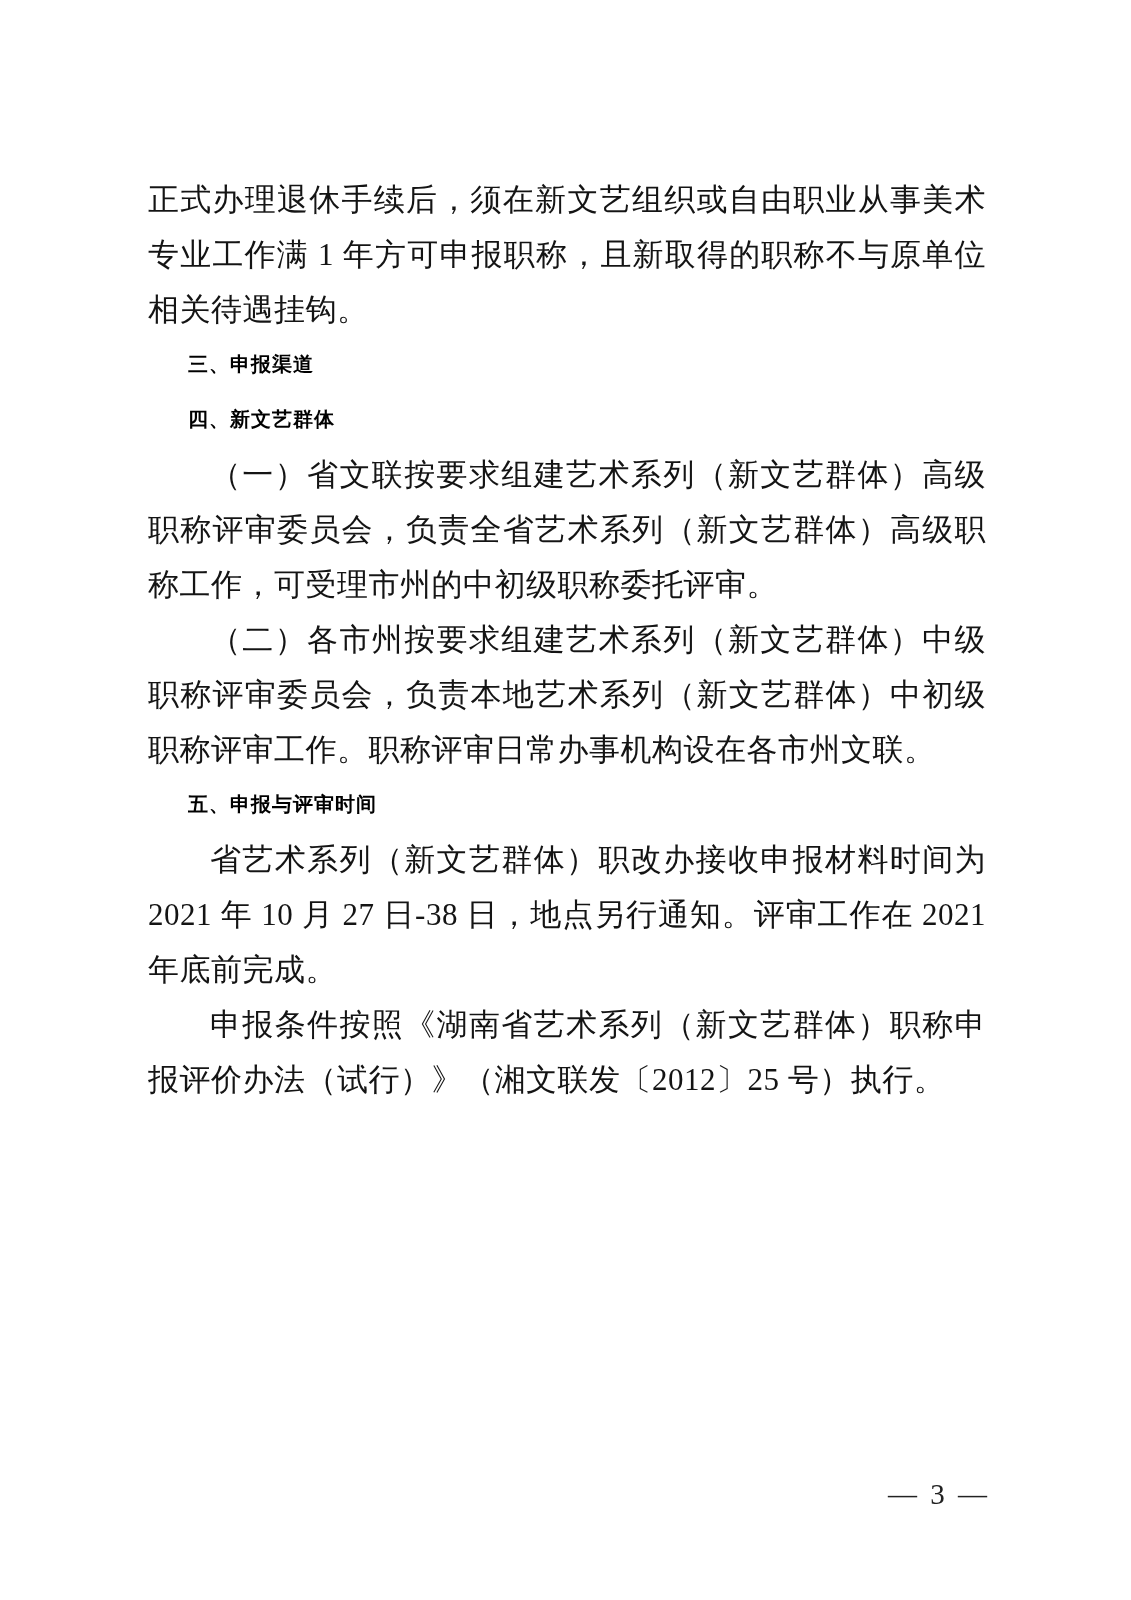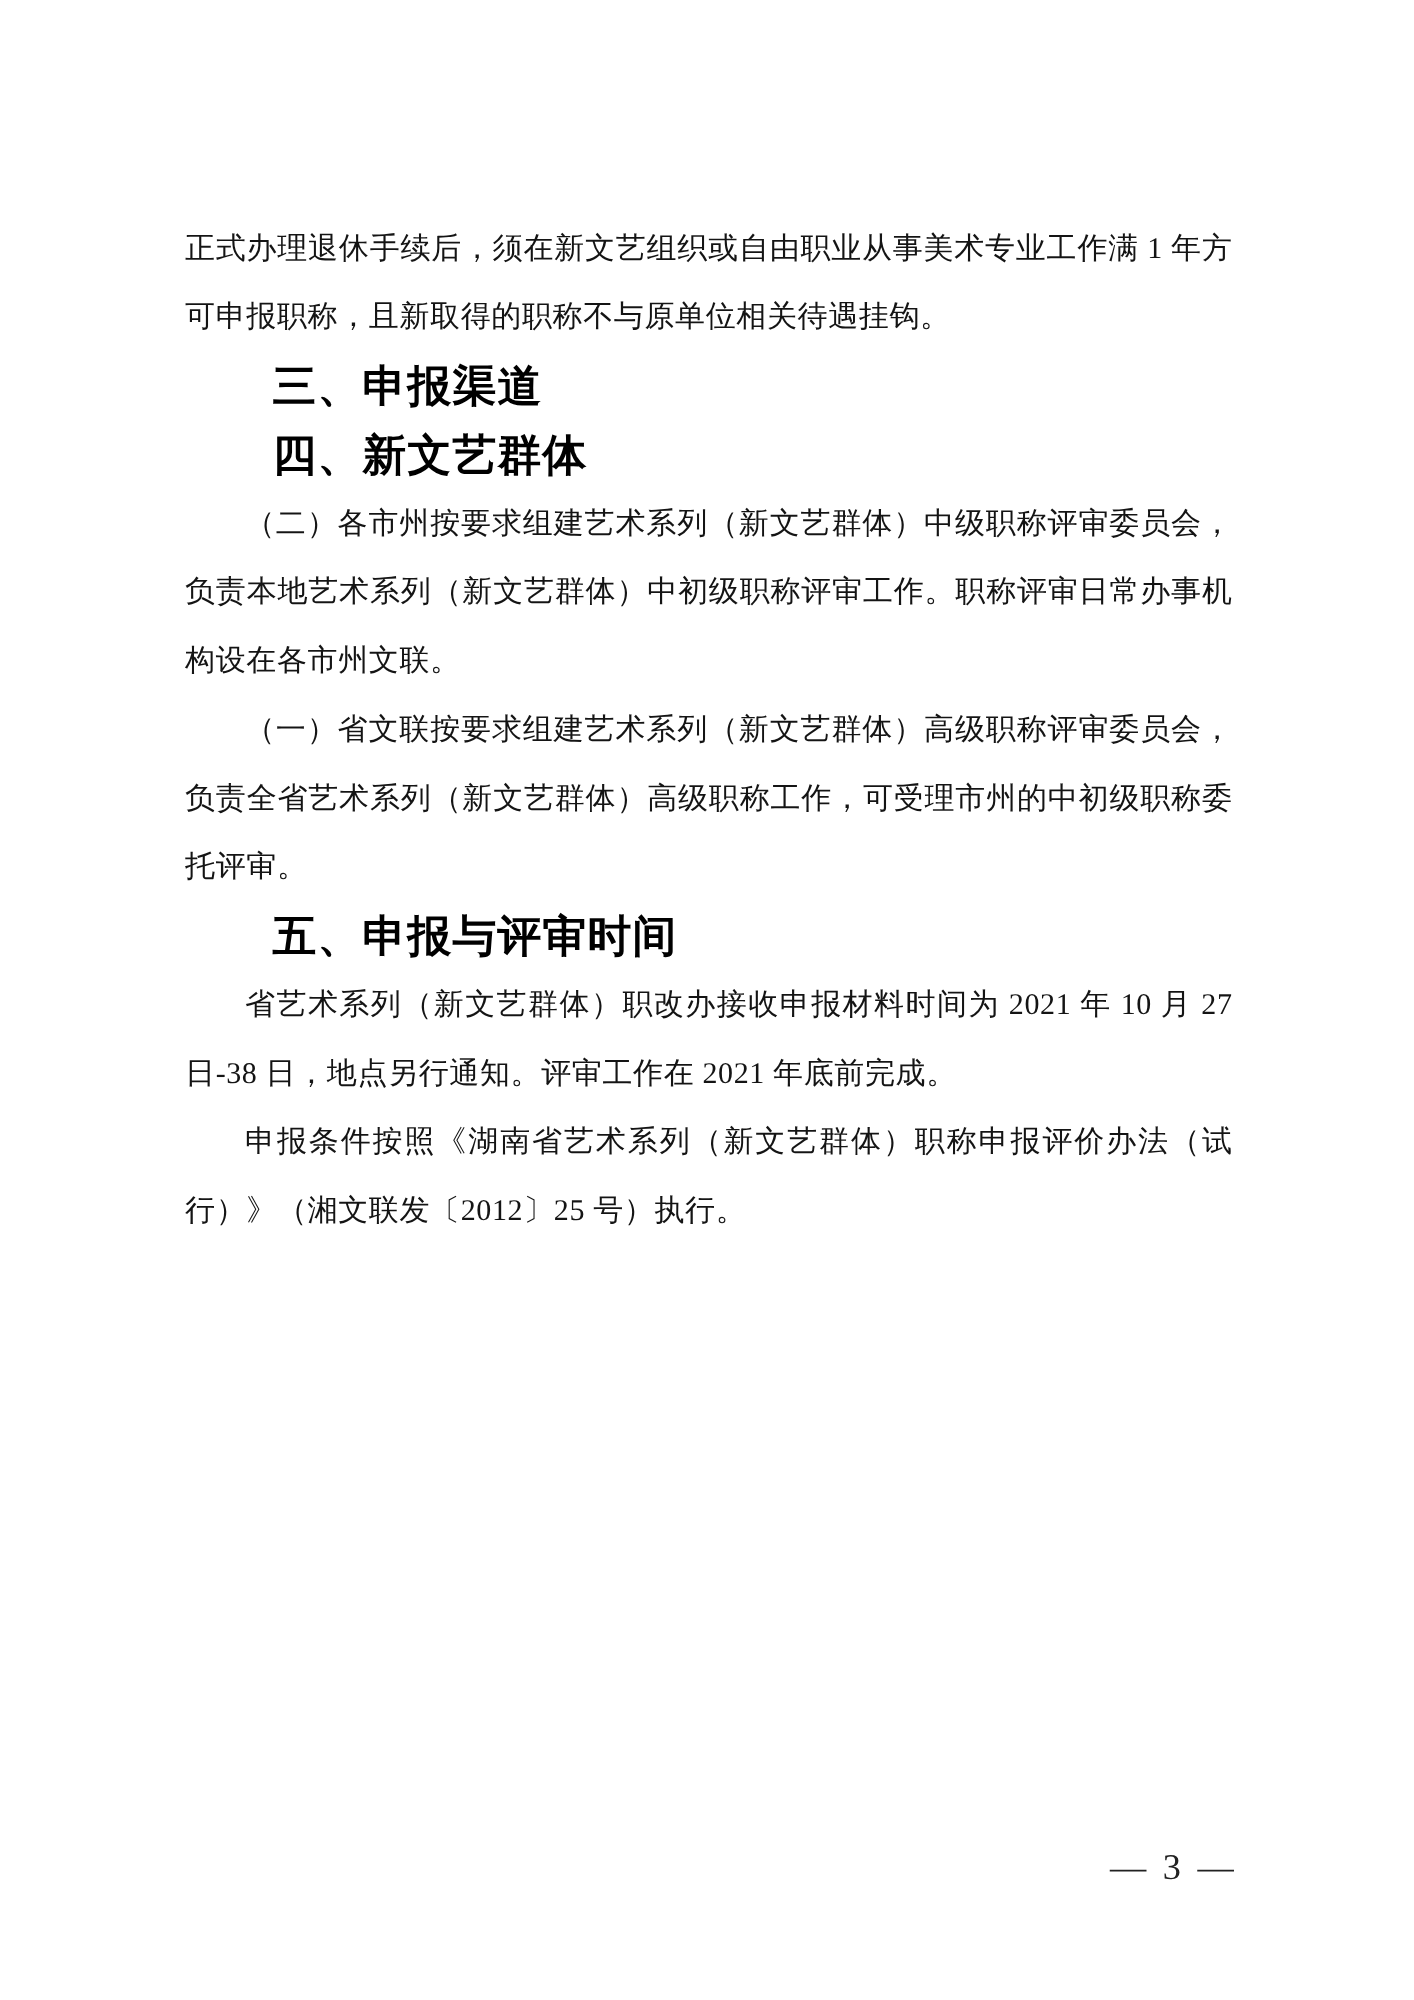--- a/index.html
+++ b/index.html
@@ -13,32 +13,32 @@
     color: #141414;
   }
   .content {
     position: absolute;
     left: 148px;
     top: 172px;
     width: 838px;
   }
   .para {
     margin: 0;
-    font-size: 24px;
+    font-size: 31px;
     line-height: 55px;
     text-align: justify;
     text-justify: inter-ideograph;
     text-align-last: left;
     letter-spacing: 0.5px;
     color: #141414;
   }
   .para.indent { text-indent: 2em; }
   .heading {
     margin: 0;
-    font-size: 35px;
+    font-size: 20px;
     line-height: 55px;
     font-weight: 700;
     font-family: "Liberation Sans", "DejaVu Sans", sans-serif;
     text-indent: 2em;
     letter-spacing: 1px;
     color: #000000;
   }
   .footer {
     position: absolute;
     top: 1477px;
@@ -51,20 +51,20 @@
   }
 </style>
 </head>
 <body>
 
 <div class="page">
   <div class="content">
       <p class="para">正式办理退休手续后，须在新文艺组织或自由职业从事美术专业工作满 1 年方可申报职称，且新取得的职称不与原单位相关待遇挂钩。</p>
       <h2 class="heading">三、申报渠道</h2>
       <h2 class="heading">四、新文艺群体</h2>
+      <p class="para indent">（一）省文联按要求组建艺术系列（新文艺群体）高级职称评审委员会，负责全省艺术系列（新文艺群体）高级职称工作，可受理市州的中初级职称委托评审。</p>
       <p class="para indent">（二）各市州按要求组建艺术系列（新文艺群体）中级职称评审委员会，负责本地艺术系列（新文艺群体）中初级职称评审工作。职称评审日常办事机构设在各市州文联。</p>
-      <p class="para indent">（一）省文联按要求组建艺术系列（新文艺群体）高级职称评审委员会，负责全省艺术系列（新文艺群体）高级职称工作，可受理市州的中初级职称委托评审。</p>
       <h2 class="heading">五、申报与评审时间</h2>
       <p class="para indent">省艺术系列（新文艺群体）职改办接收申报材料时间为 2021 年 10 月 27 日-38 日，地点另行通知。评审工作在 2021 年底前完成。</p>
       <p class="para indent">申报条件按照《湖南省艺术系列（新文艺群体）职称申报评价办法（试行）》（湘文联发〔2012〕25 号）执行。</p>
     </div>
   <div class="footer">— 3 —</div>
 </div>
 
 </body></html>

